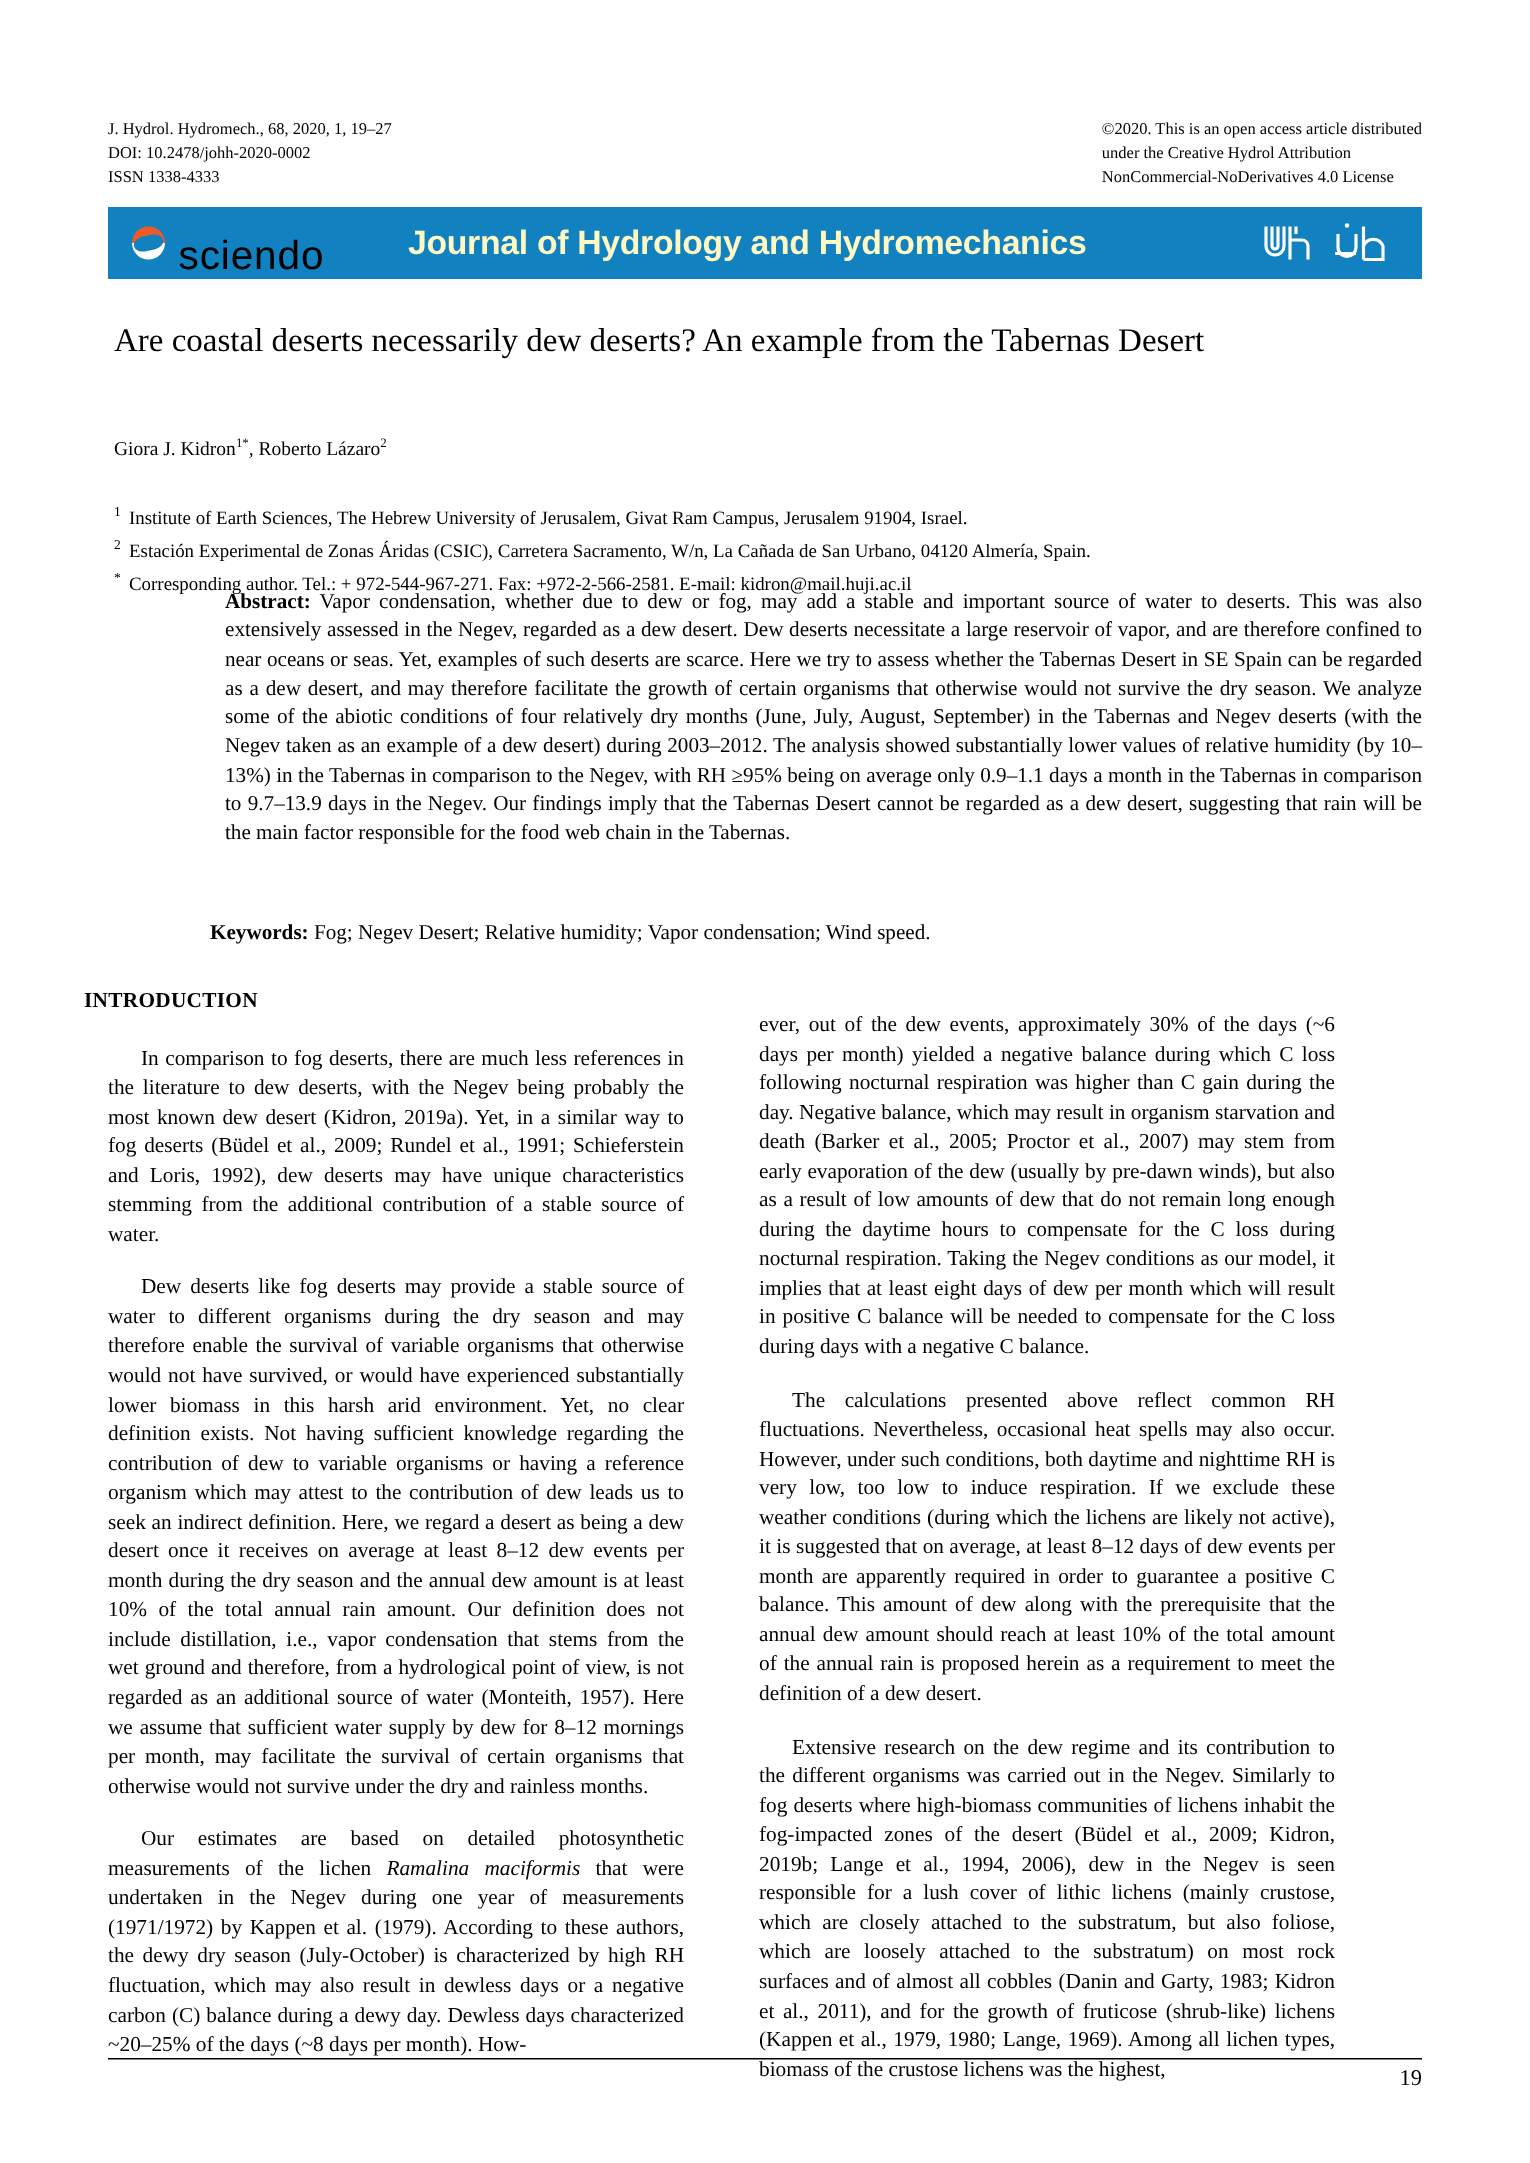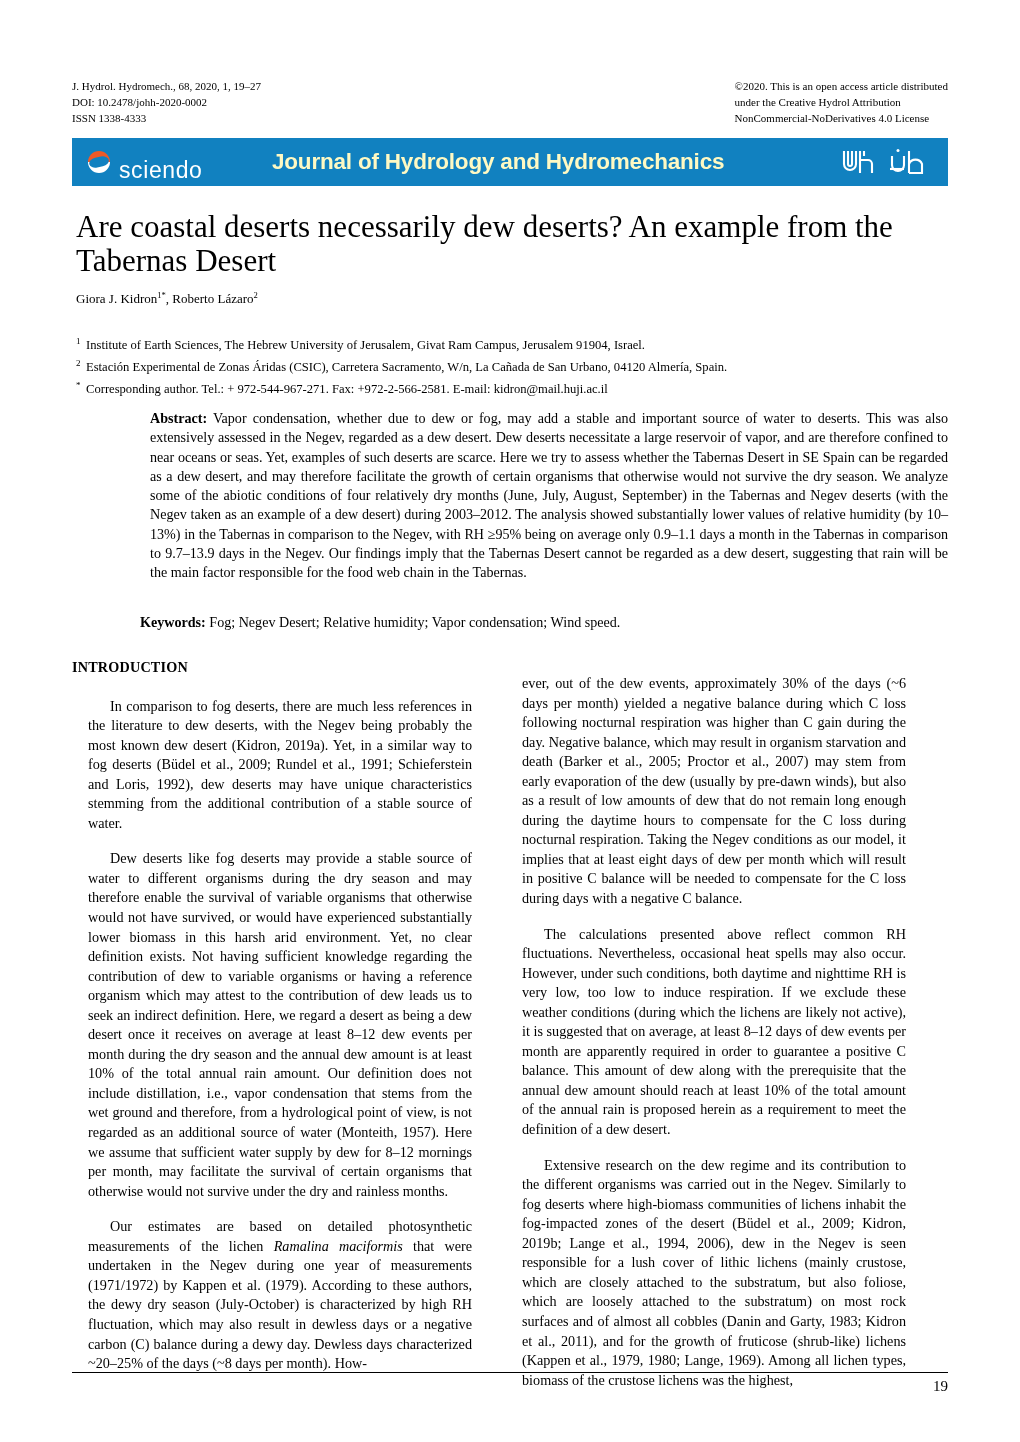--- a/index.html
+++ b/index.html
@@ -77,23 +77,23 @@
   }
   .sciendo-mark .swoosh {
     position: absolute;
     left: 1px; top: 6px;
     width: 20px; height: 10px;
     background: #1181c0;
     border-radius: 50% / 70%;
     transform: rotate(-12deg);
   }
   .sciendo-word {
-    color: #ffffff;
+    color: #000000;
     font-family: "Liberation Sans", sans-serif;
-    font-size: 23px;
+    font-size: 27px;
     letter-spacing: 0.6px;
     font-weight: 400;
     margin-top: 16px;
   }
   .banner-title {
     color: #fef9c3;
     font-family: "Liberation Sans", sans-serif;
     font-weight: bold;
     font-size: 22.5px;
     letter-spacing: -0.2px;
@@ -108,21 +108,21 @@
     align-items: center;
     gap: 10px;
   }
 
   
   .art-title {
     position: absolute;
     left: 76px;
     top: 210px;
     width: 872px;
-    font-size: 31px;
+    font-size: 22px;
     line-height: 34px;
     font-weight: normal;
     margin: 0;
   }
   .authors {
     position: absolute;
     left: 76px;
     top: 288px;
     width: 872px;
     font-size: 13px;
@@ -144,40 +144,40 @@
     display: inline-block;
     width: 10px;
     font-size: 9px;
     vertical-align: super;
   }
 
   
   .abstract {
     position: absolute;
     left: 150px;
-    top: 409px;
+    top: 392px;
     width: 798px;
     font-size: 14.1px;
     line-height: 19.3px;
     text-align: justify;
   }
   .abstract b, .keywords b { font-weight: bold; }
   .keywords {
     position: absolute;
     left: 140px;
     top: 613px;
     width: 798px;
     font-size: 14.1px;
     line-height: 19.3px;
   }
 
   
   .columns {
     position: absolute;
-    left: 72px;
+    left: 56px;
     top: 658px;
     width: 876px;
     height: 700px;
     display: flex;
     gap: 18px;
     font-family: Liberation Serif, serif;
   }
   .col {
     width: 416px;
     font-size: 14.2px;

